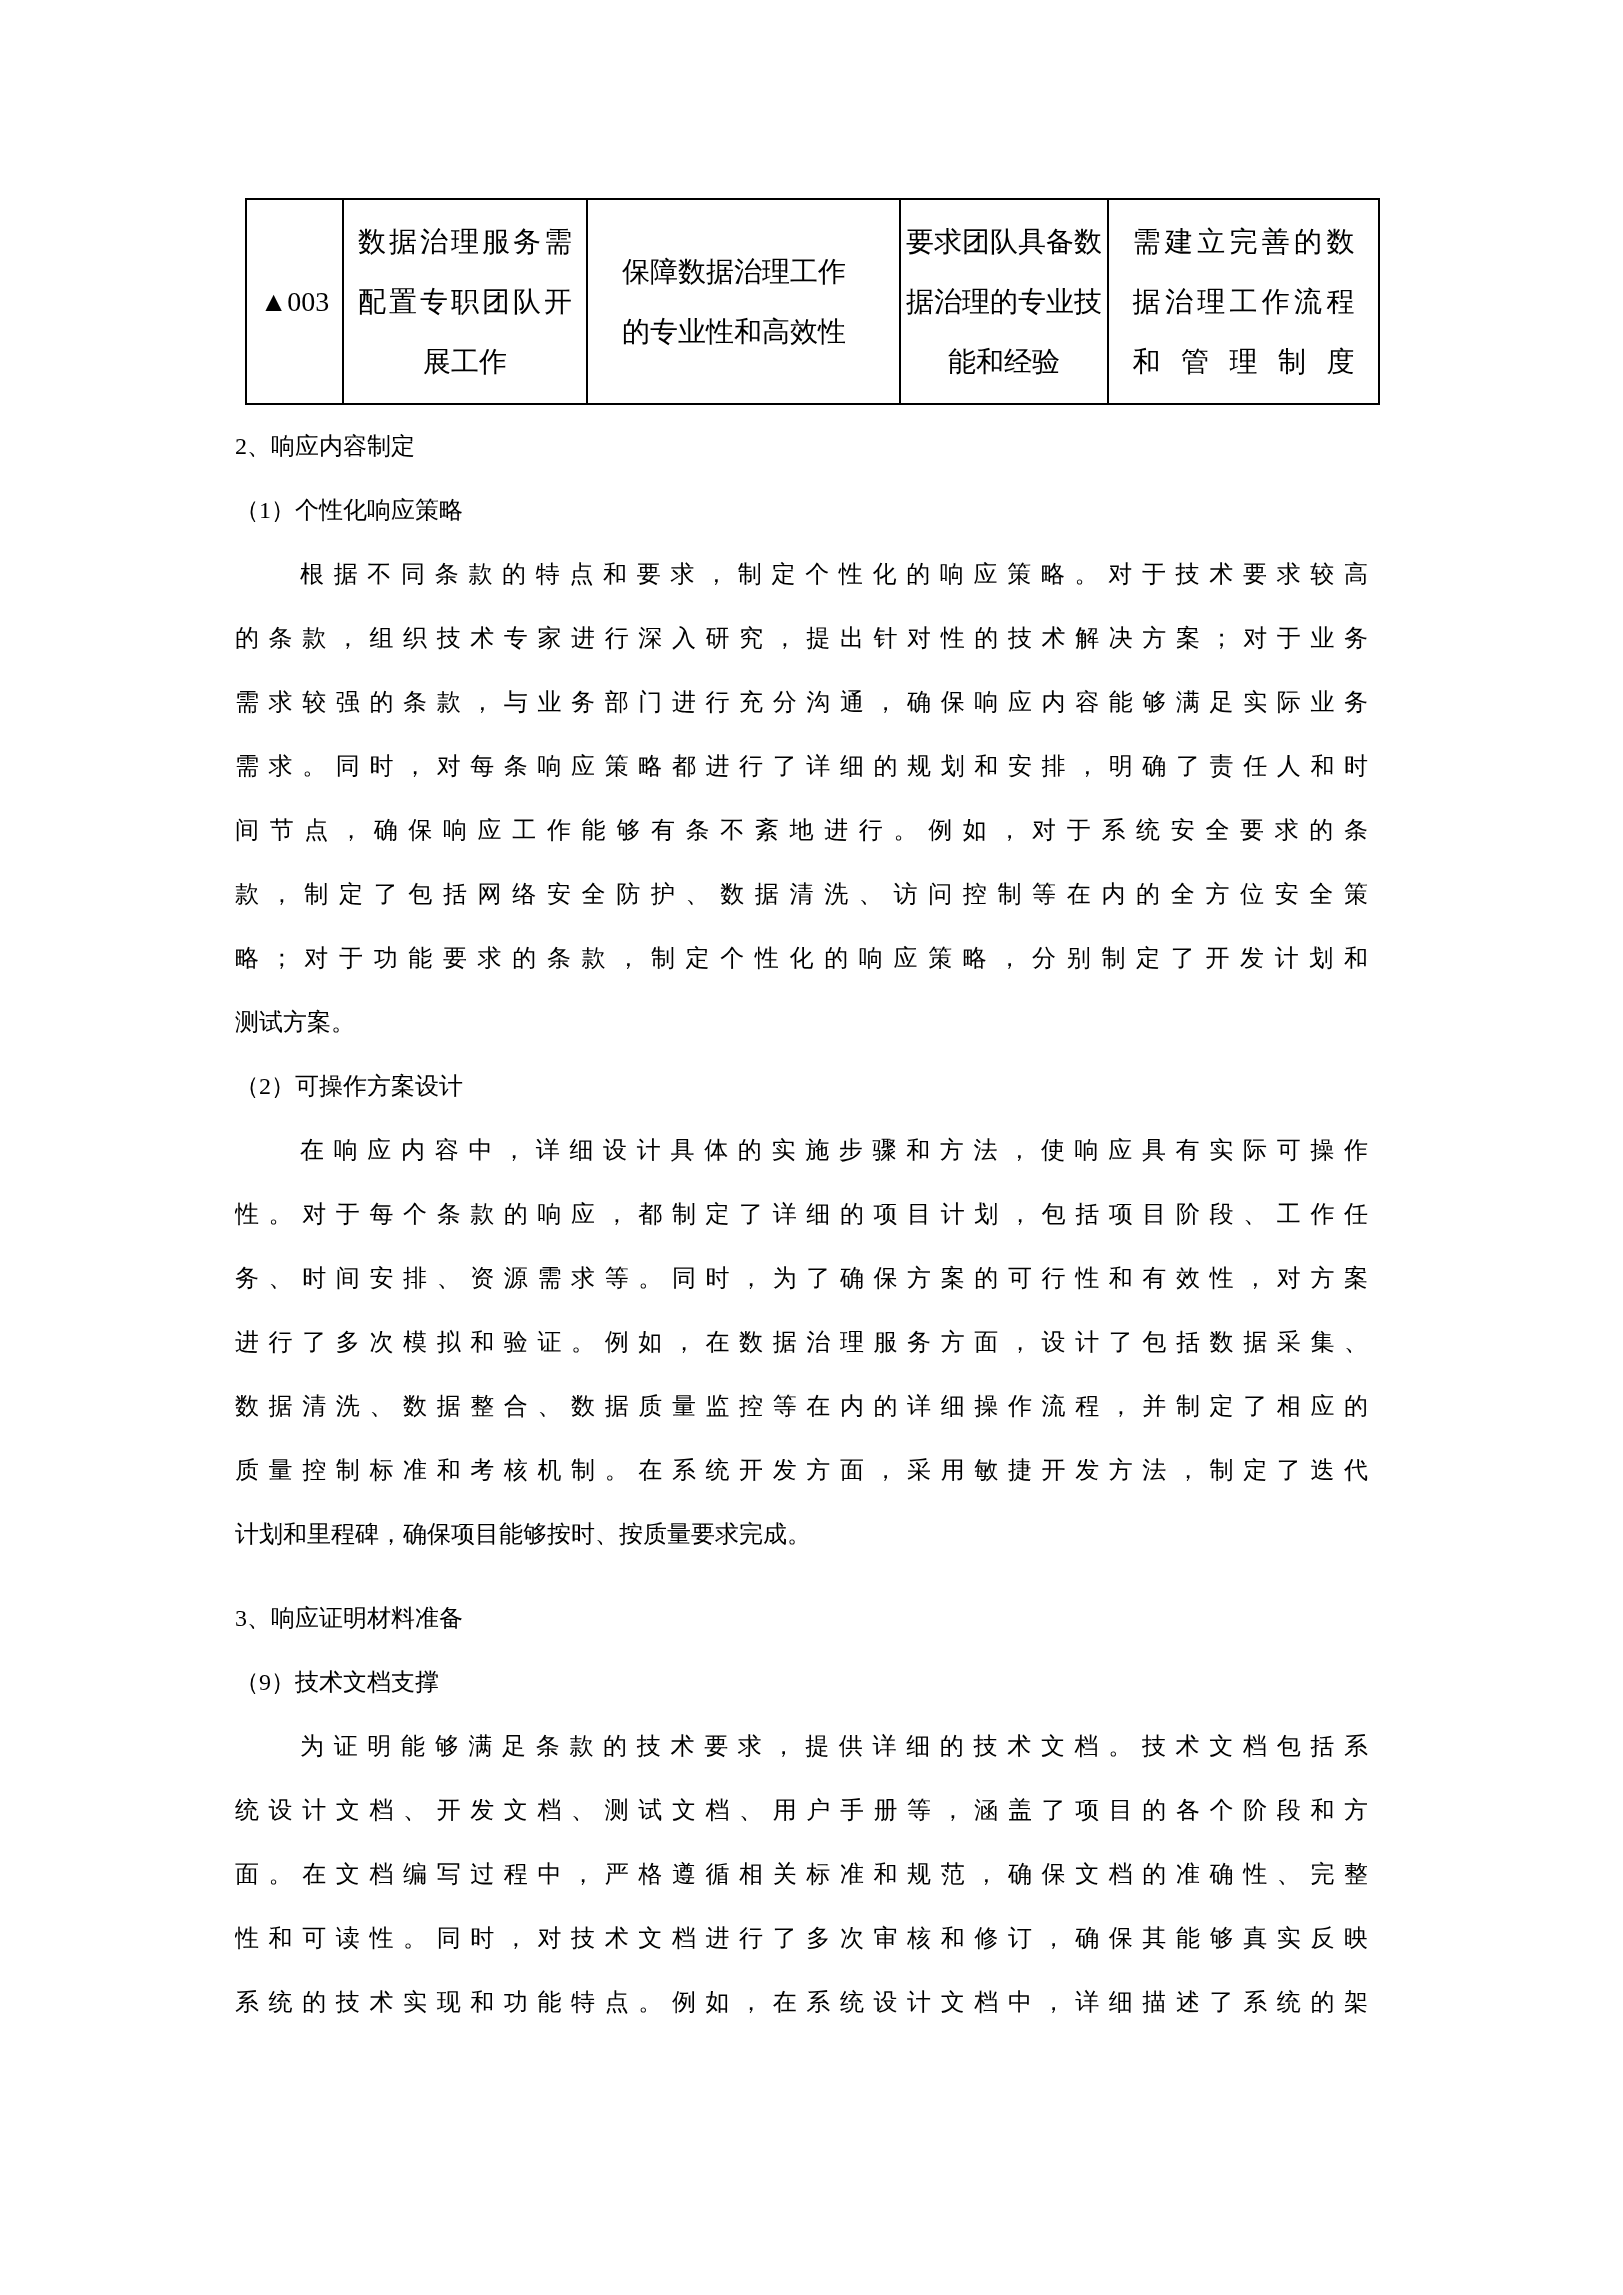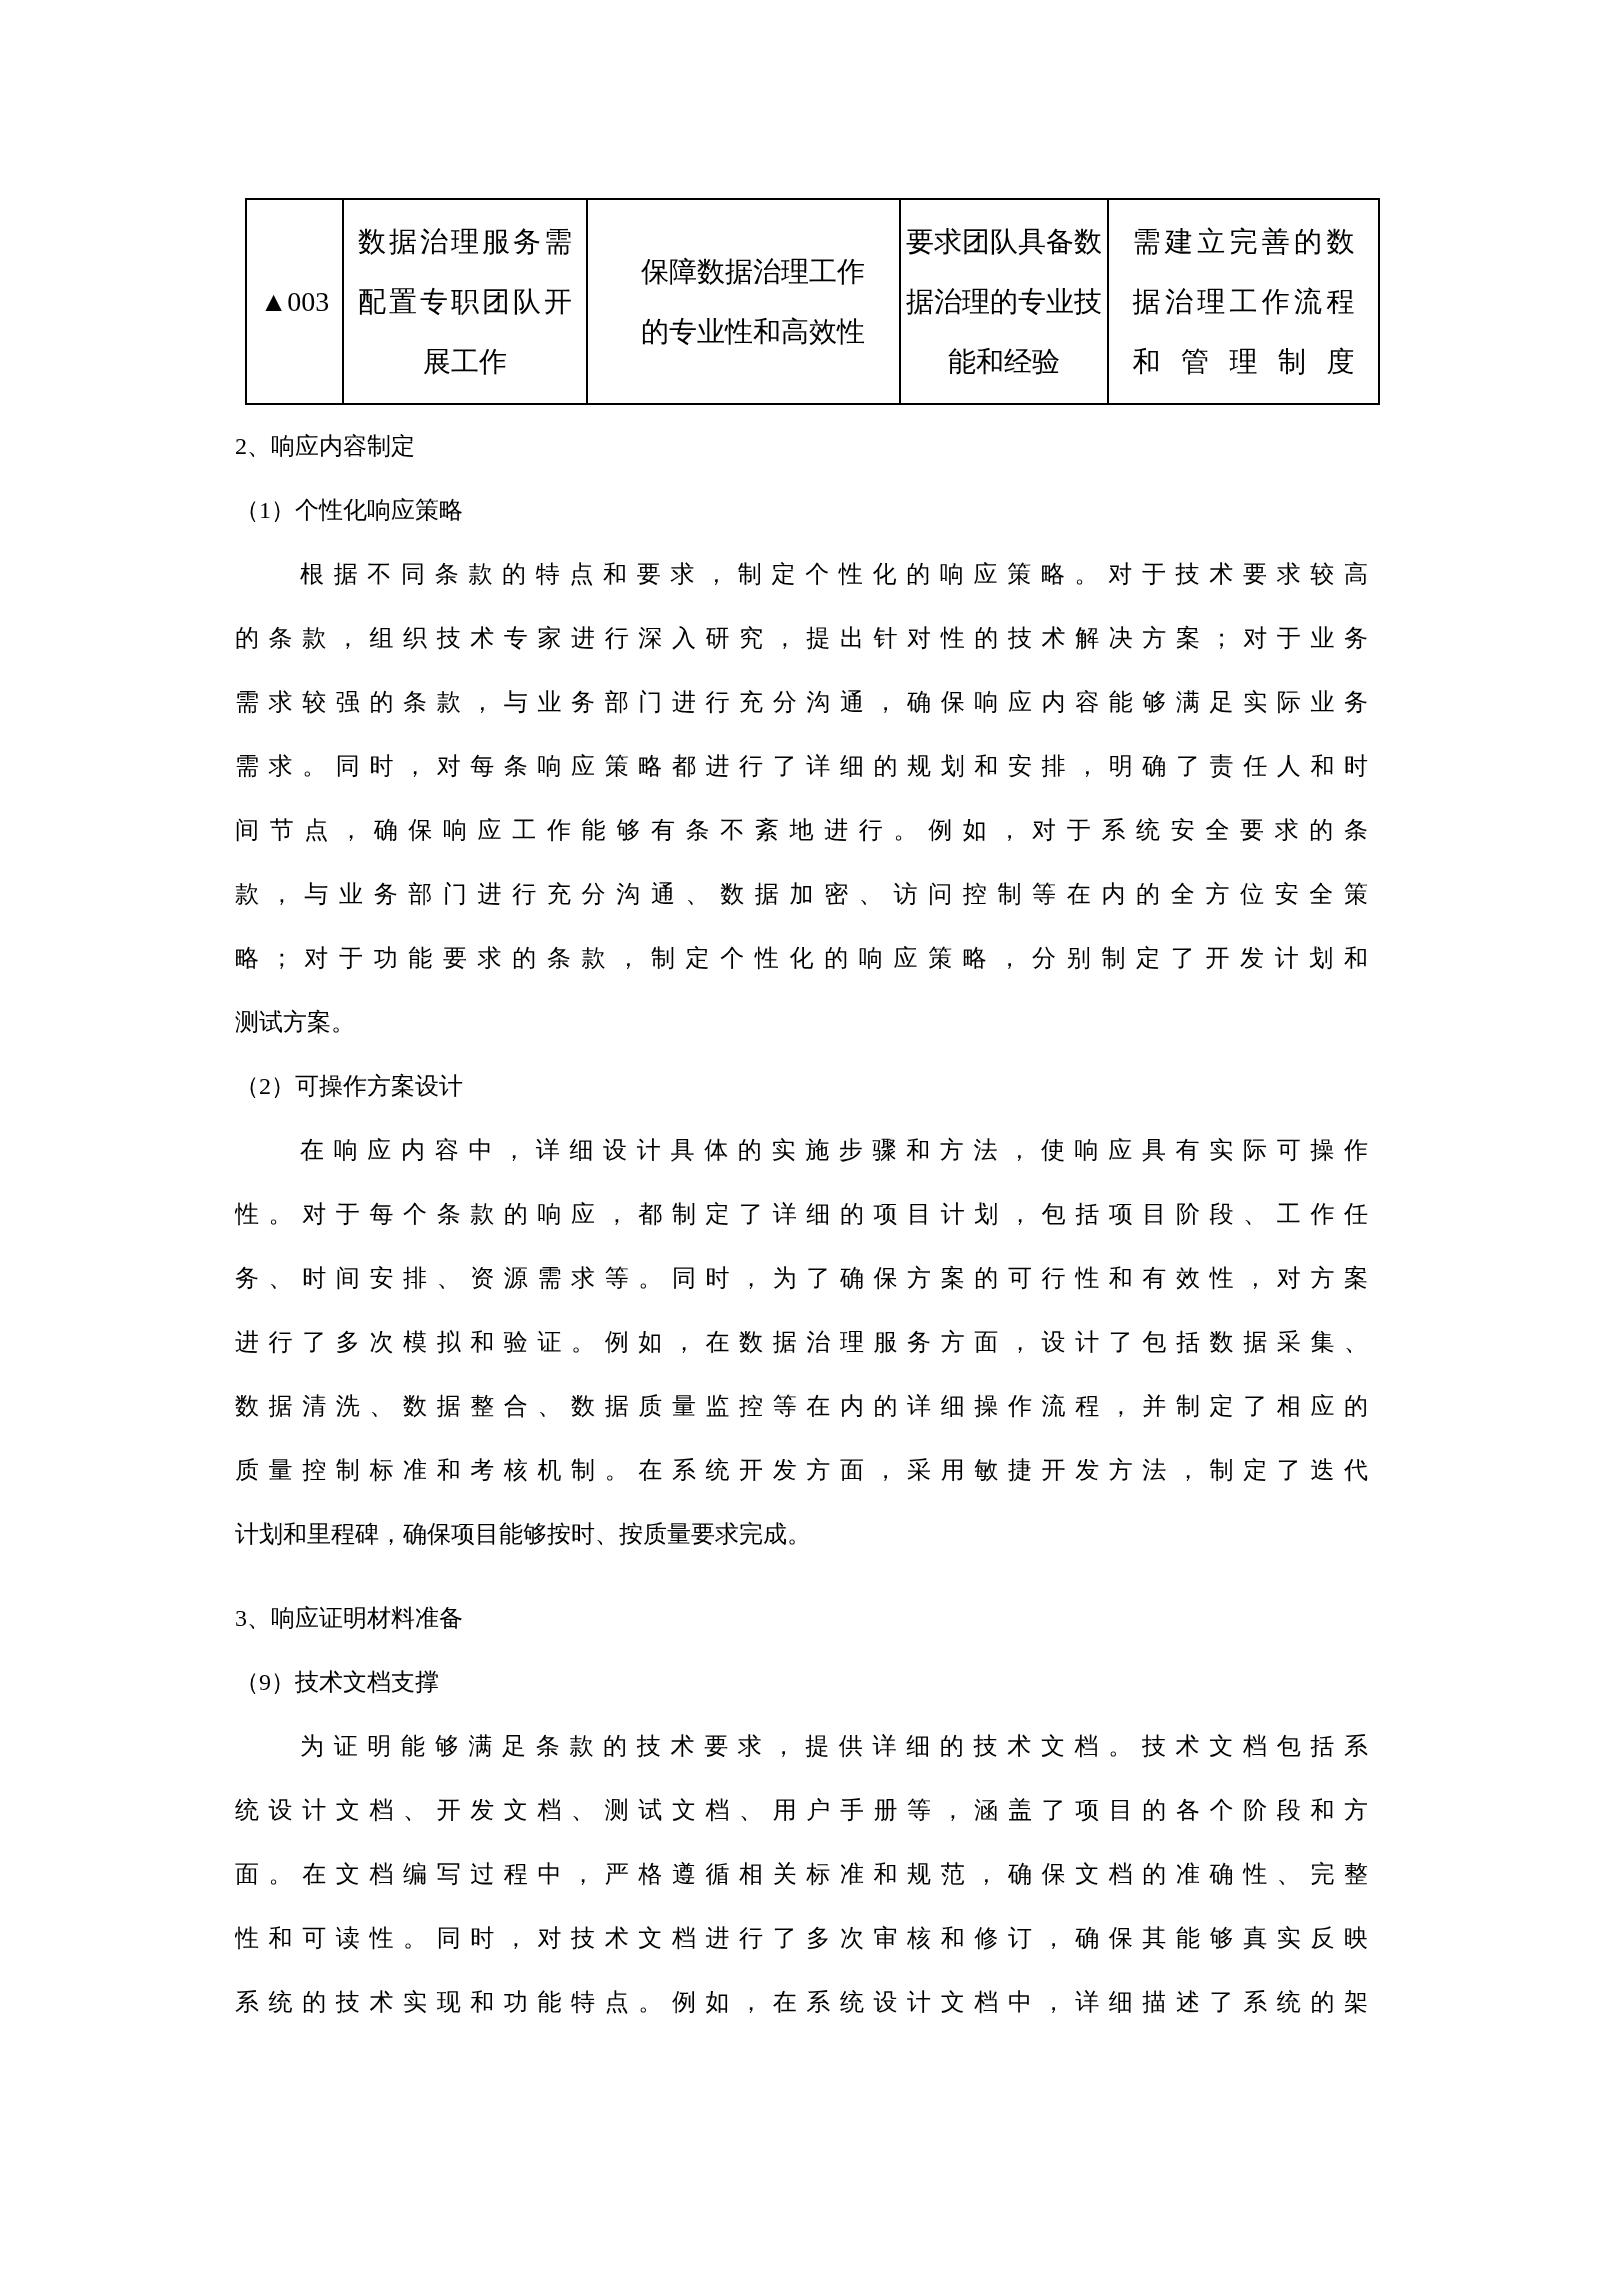--- a/index.html
+++ b/index.html
@@ -28,21 +28,21 @@
   .req-table td {
     border: 2.6px solid #000000;
     font-size: 28px;
     line-height: 60px;
     vertical-align: middle;
     padding: 0;
     word-break: break-all;
   }
   .req-table td.c1 { text-align: center; }
   .req-table td.c2 { text-align: justify; text-align-last: center; padding: 0 14px; }
-  .req-table td.c3 { text-align: right; padding: 0 34px; border-radius: 18px; }
+  .req-table td.c3 { text-align: left; padding: 0 34px; border-radius: 18px; }
   .req-table td.c4 { text-align: center; padding: 0 2.6px; }
   .req-table td.c5 { text-align: justify; text-align-last: justify; padding: 0 23.6px; }
 
   
   .doc-body {
     position: absolute;
     left: 235px; top: 414px;
     width: 1133px;
     font-size: 24px;
   }
@@ -83,21 +83,21 @@
   </table>
 
   <div class="doc-body" id="doc-body">
       <div class="line no-just">2、响应内容制定</div>
       <div class="line no-just">（1）个性化响应策略</div>
       <div class="line indent">根据不同条款的特点和要求，制定个性化的响应策略。对于技术要求较高</div>
       <div class="line">的条款，组织技术专家进行深入研究，提出针对性的技术解决方案；对于业务</div>
       <div class="line">需求较强的条款，与业务部门进行充分沟通，确保响应内容能够满足实际业务</div>
       <div class="line">需求。同时，对每条响应策略都进行了详细的规划和安排，明确了责任人和时</div>
       <div class="line">间节点，确保响应工作能够有条不紊地进行。例如，对于系统安全要求的条</div>
-      <div class="line">款，与业务部门进行充分沟通、数据加密、访问控制等在内的全方位安全策</div>
+      <div class="line">款，制定了包括网络安全防护、数据清洗、访问控制等在内的全方位安全策</div>
       <div class="line">略；对于功能要求的条款，制定个性化的响应策略，分别制定了开发计划和</div>
       <div class="line no-just">测试方案。</div>
       <div class="line no-just">（2）可操作方案设计</div>
       <div class="line indent">在响应内容中，详细设计具体的实施步骤和方法，使响应具有实际可操作</div>
       <div class="line">性。对于每个条款的响应，都制定了详细的项目计划，包括项目阶段、工作任</div>
       <div class="line">务、时间安排、资源需求等。同时，为了确保方案的可行性和有效性，对方案</div>
       <div class="line">进行了多次模拟和验证。例如，在数据治理服务方面，设计了包括数据采集、</div>
       <div class="line">数据清洗、数据整合、数据质量监控等在内的详细操作流程，并制定了相应的</div>
       <div class="line">质量控制标准和考核机制。在系统开发方面，采用敏捷开发方法，制定了迭代</div>
       <div class="line no-just">计划和里程碑，确保项目能够按时、按质量要求完成。</div>

